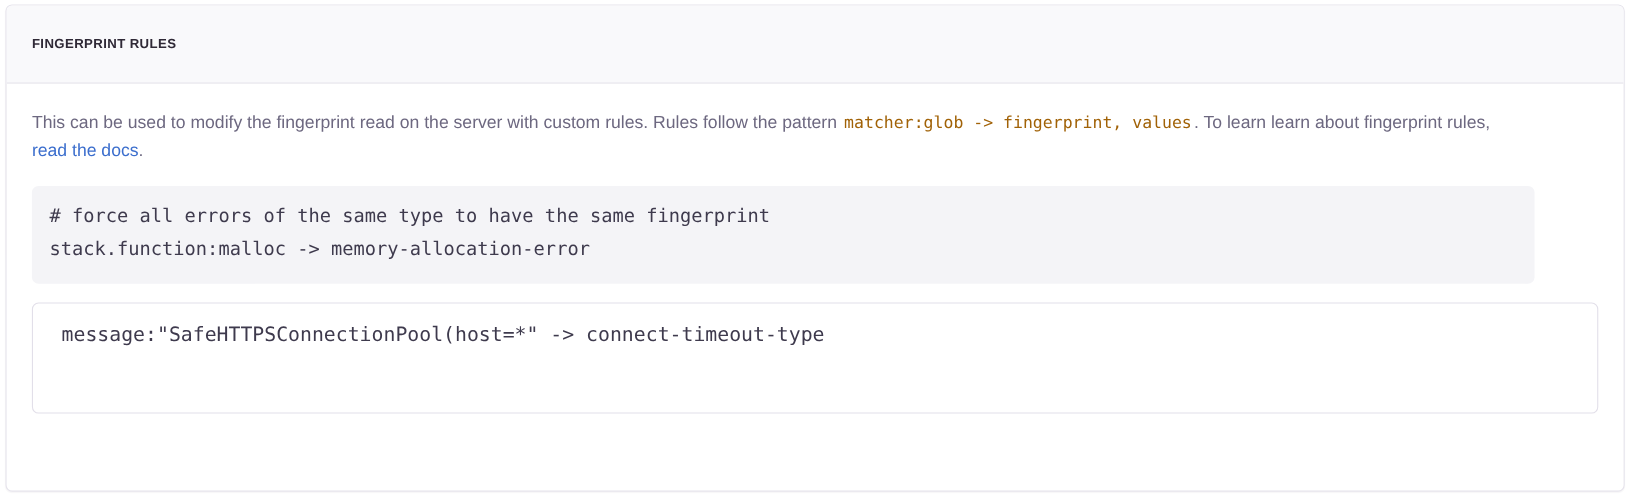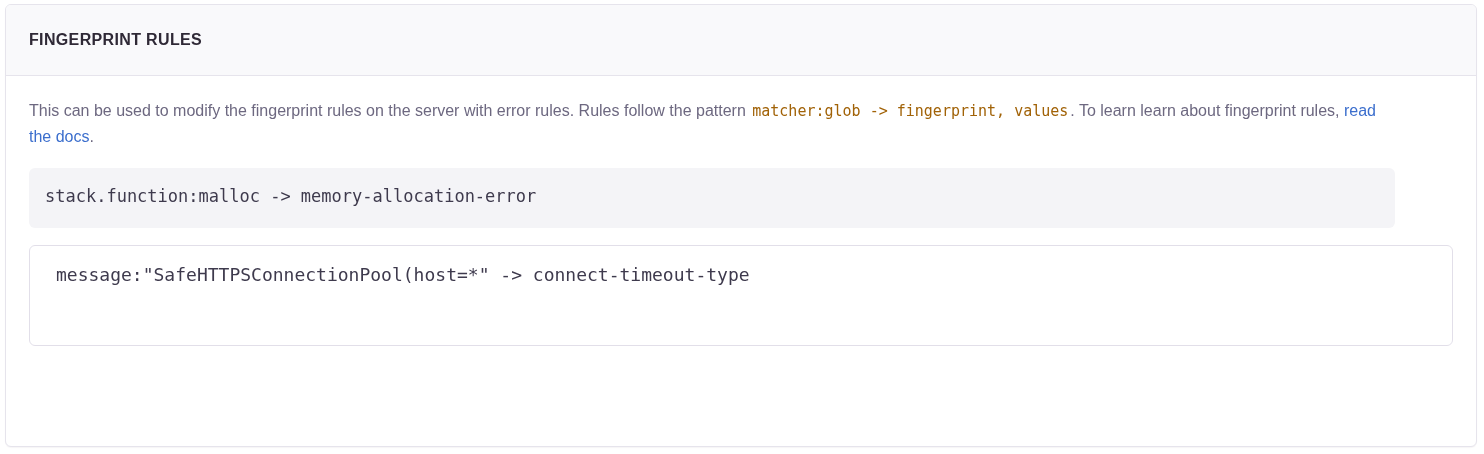--- a/index.html
+++ b/index.html
@@ -40,21 +40,21 @@
     box-sizing: border-box;
     height: 71px;
     background: #f9f9fb;
     border-bottom: 1px solid #e6e4ec;
     display: flex;
     align-items: center;
     padding: 0 23px;
   }
 
   .card-title {
-    font-size: 16px;
+    font-size: 12px;
     font-weight: bold;
     letter-spacing: 0.35px;
     color: #2f2936;
     text-transform: uppercase;
     line-height: 1;
   }
 
   .card-body {
     padding: 22px 23px 0 23px;
   }
@@ -127,24 +127,25 @@
 
   <section class="card">
 
     <div class="card-header">
       <h2 class="card-title">FINGERPRINT RULES</h2>
     </div>
 
     <div class="card-body">
 
       <p class="description">
-        <span>This can be used to modify the fingerprint rules on the server with error rules. Rules follow the pattern </span><code class="inline-code">matcher:glob -&gt; fingerprint, values</code><span>. To learn learn about fingerprint rules, </span><a class="doc-link" href="#">read the docs</a><span>.</span>
+        <span>This can be used to modify the fingerprint read on the server with custom rules. Rules follow the pattern </span><code class="inline-code">matcher:glob -&gt; fingerprint, values</code><span>. To learn learn about fingerprint rules, </span><a class="doc-link" href="#">read the docs</a><span>.</span>
       </p>
 
       <div class="code-block">
+        <div class="code-line"># force all errors of the same type to have the same fingerprint</div>
         <div class="code-line">stack.function:malloc -&gt; memory-allocation-error</div>
       </div>
 
       <textarea class="rules-input" spellcheck="false" placeholder="matcher:glob -&gt; fingerprint, values" style="">message:"SafeHTTPSConnectionPool(host=*" -&gt; connect-timeout-type</textarea>
 
     </div>
   </section>
 </div>
 
 </body></html>

